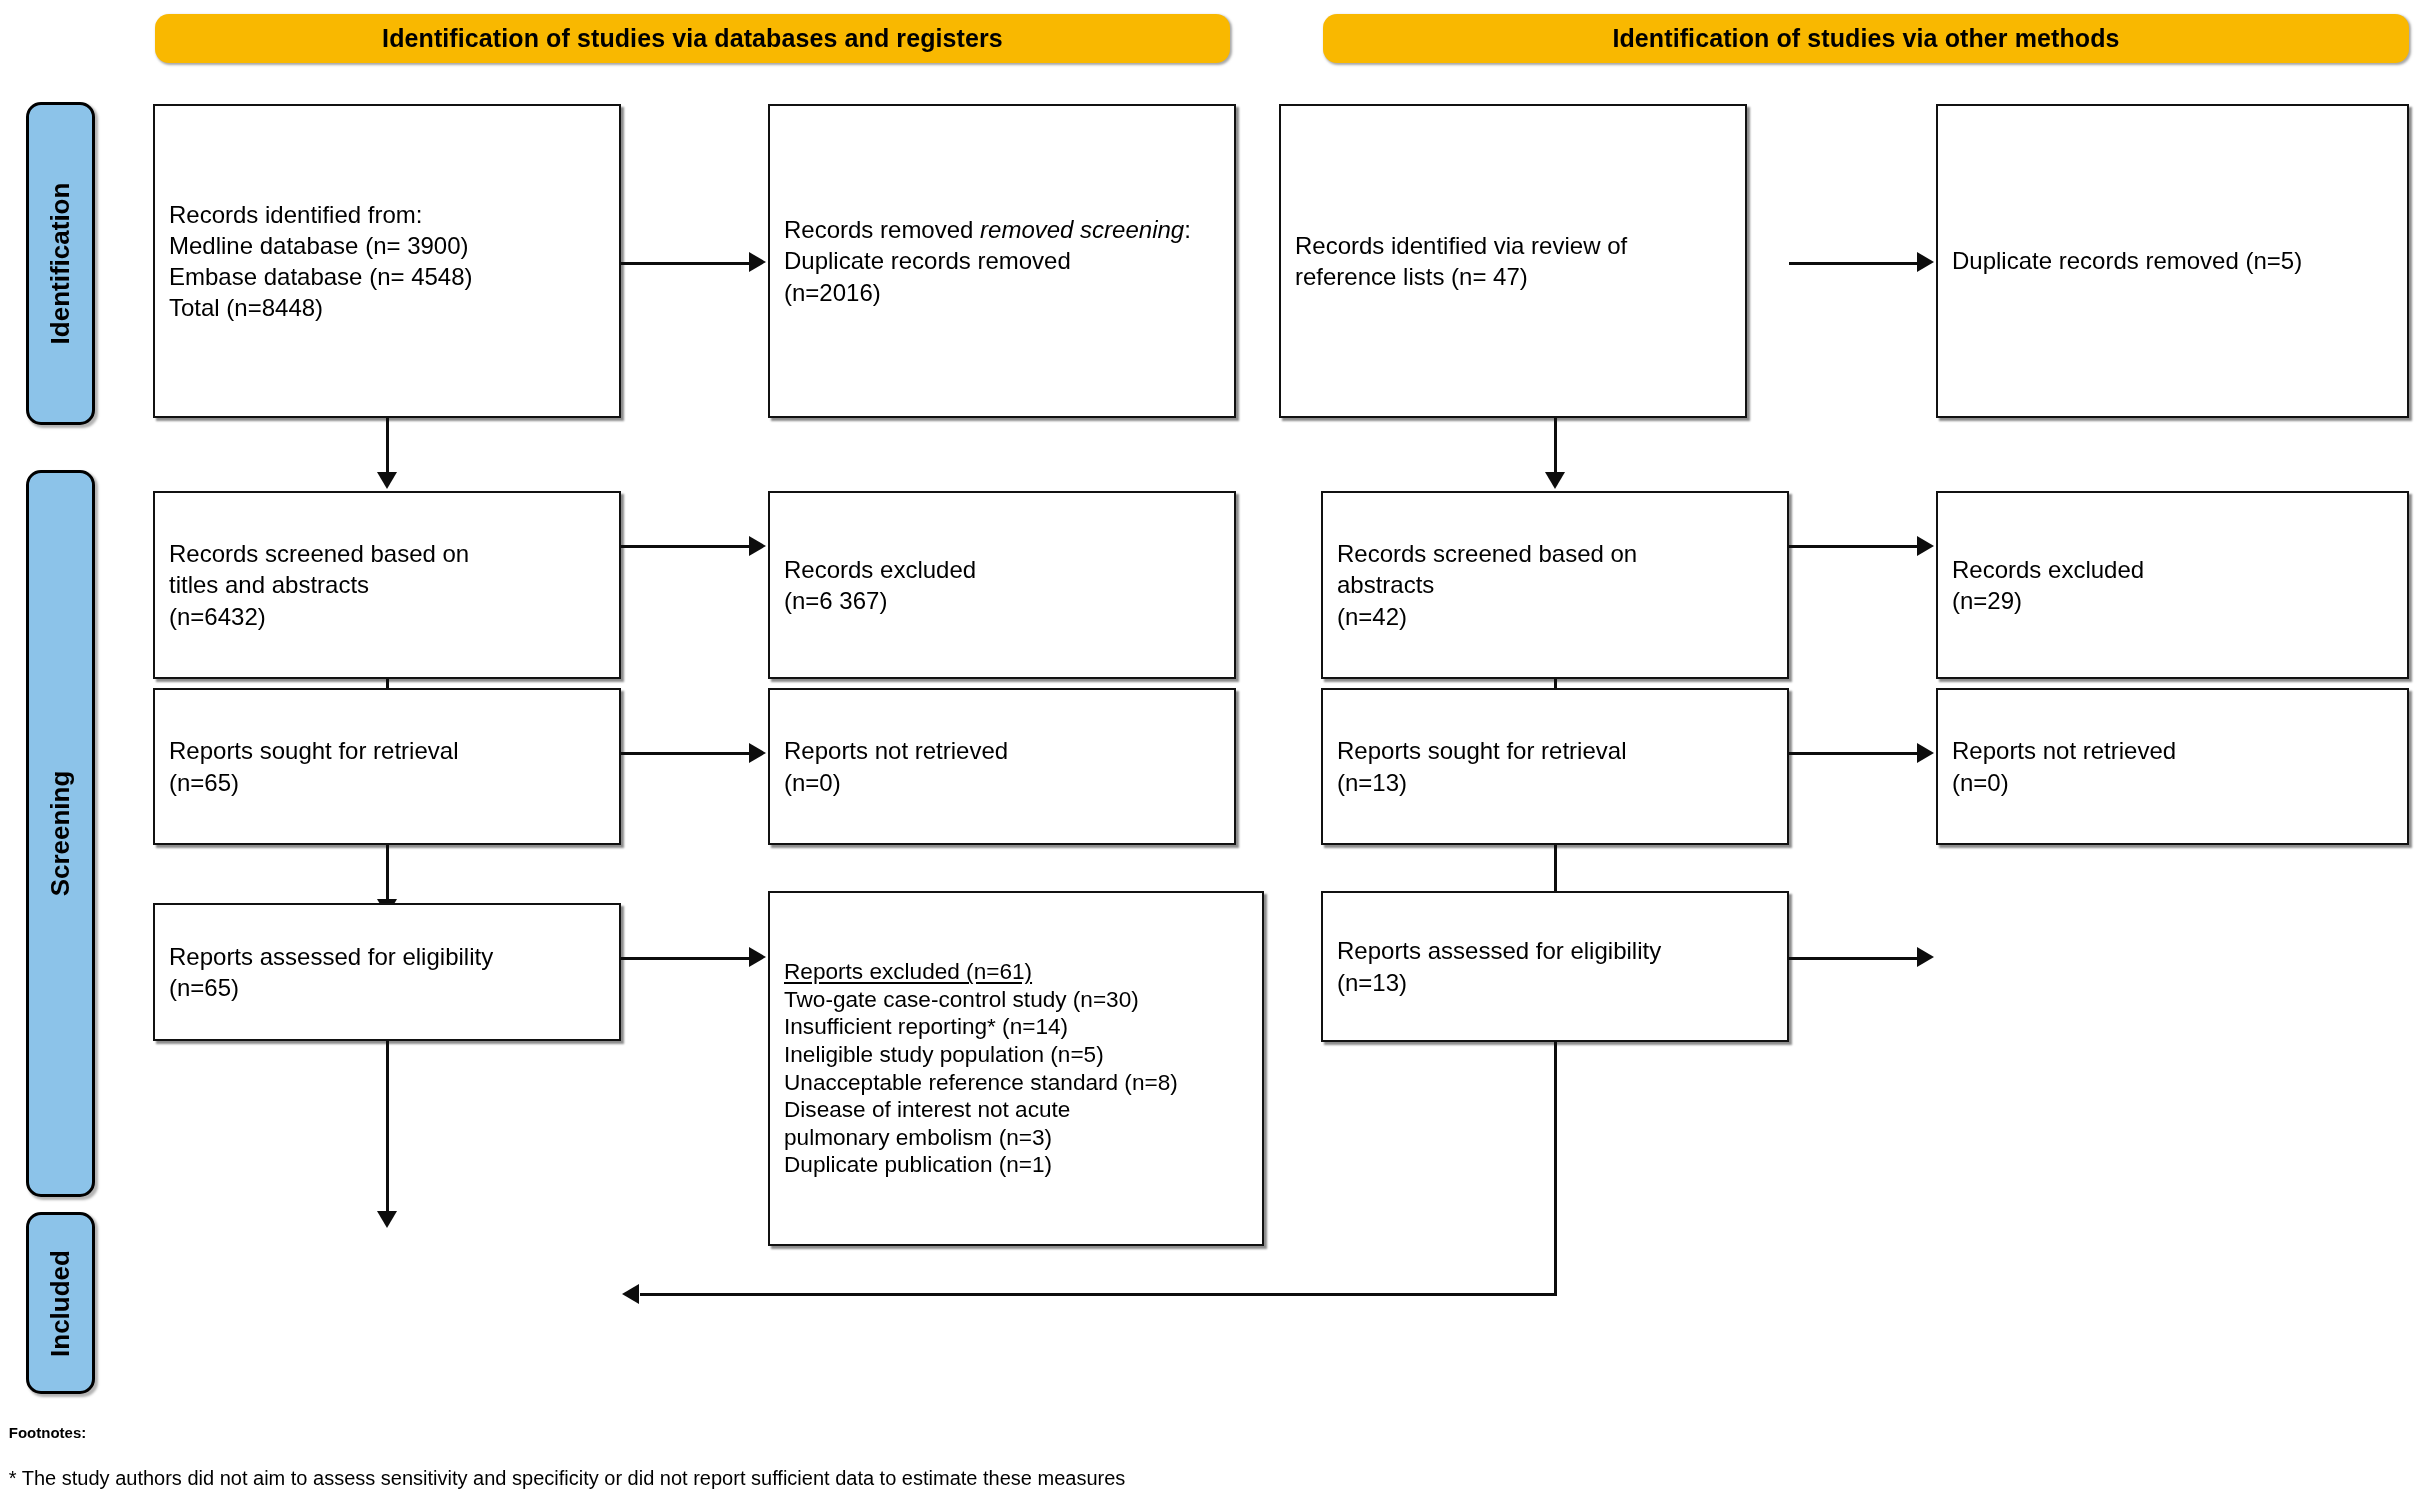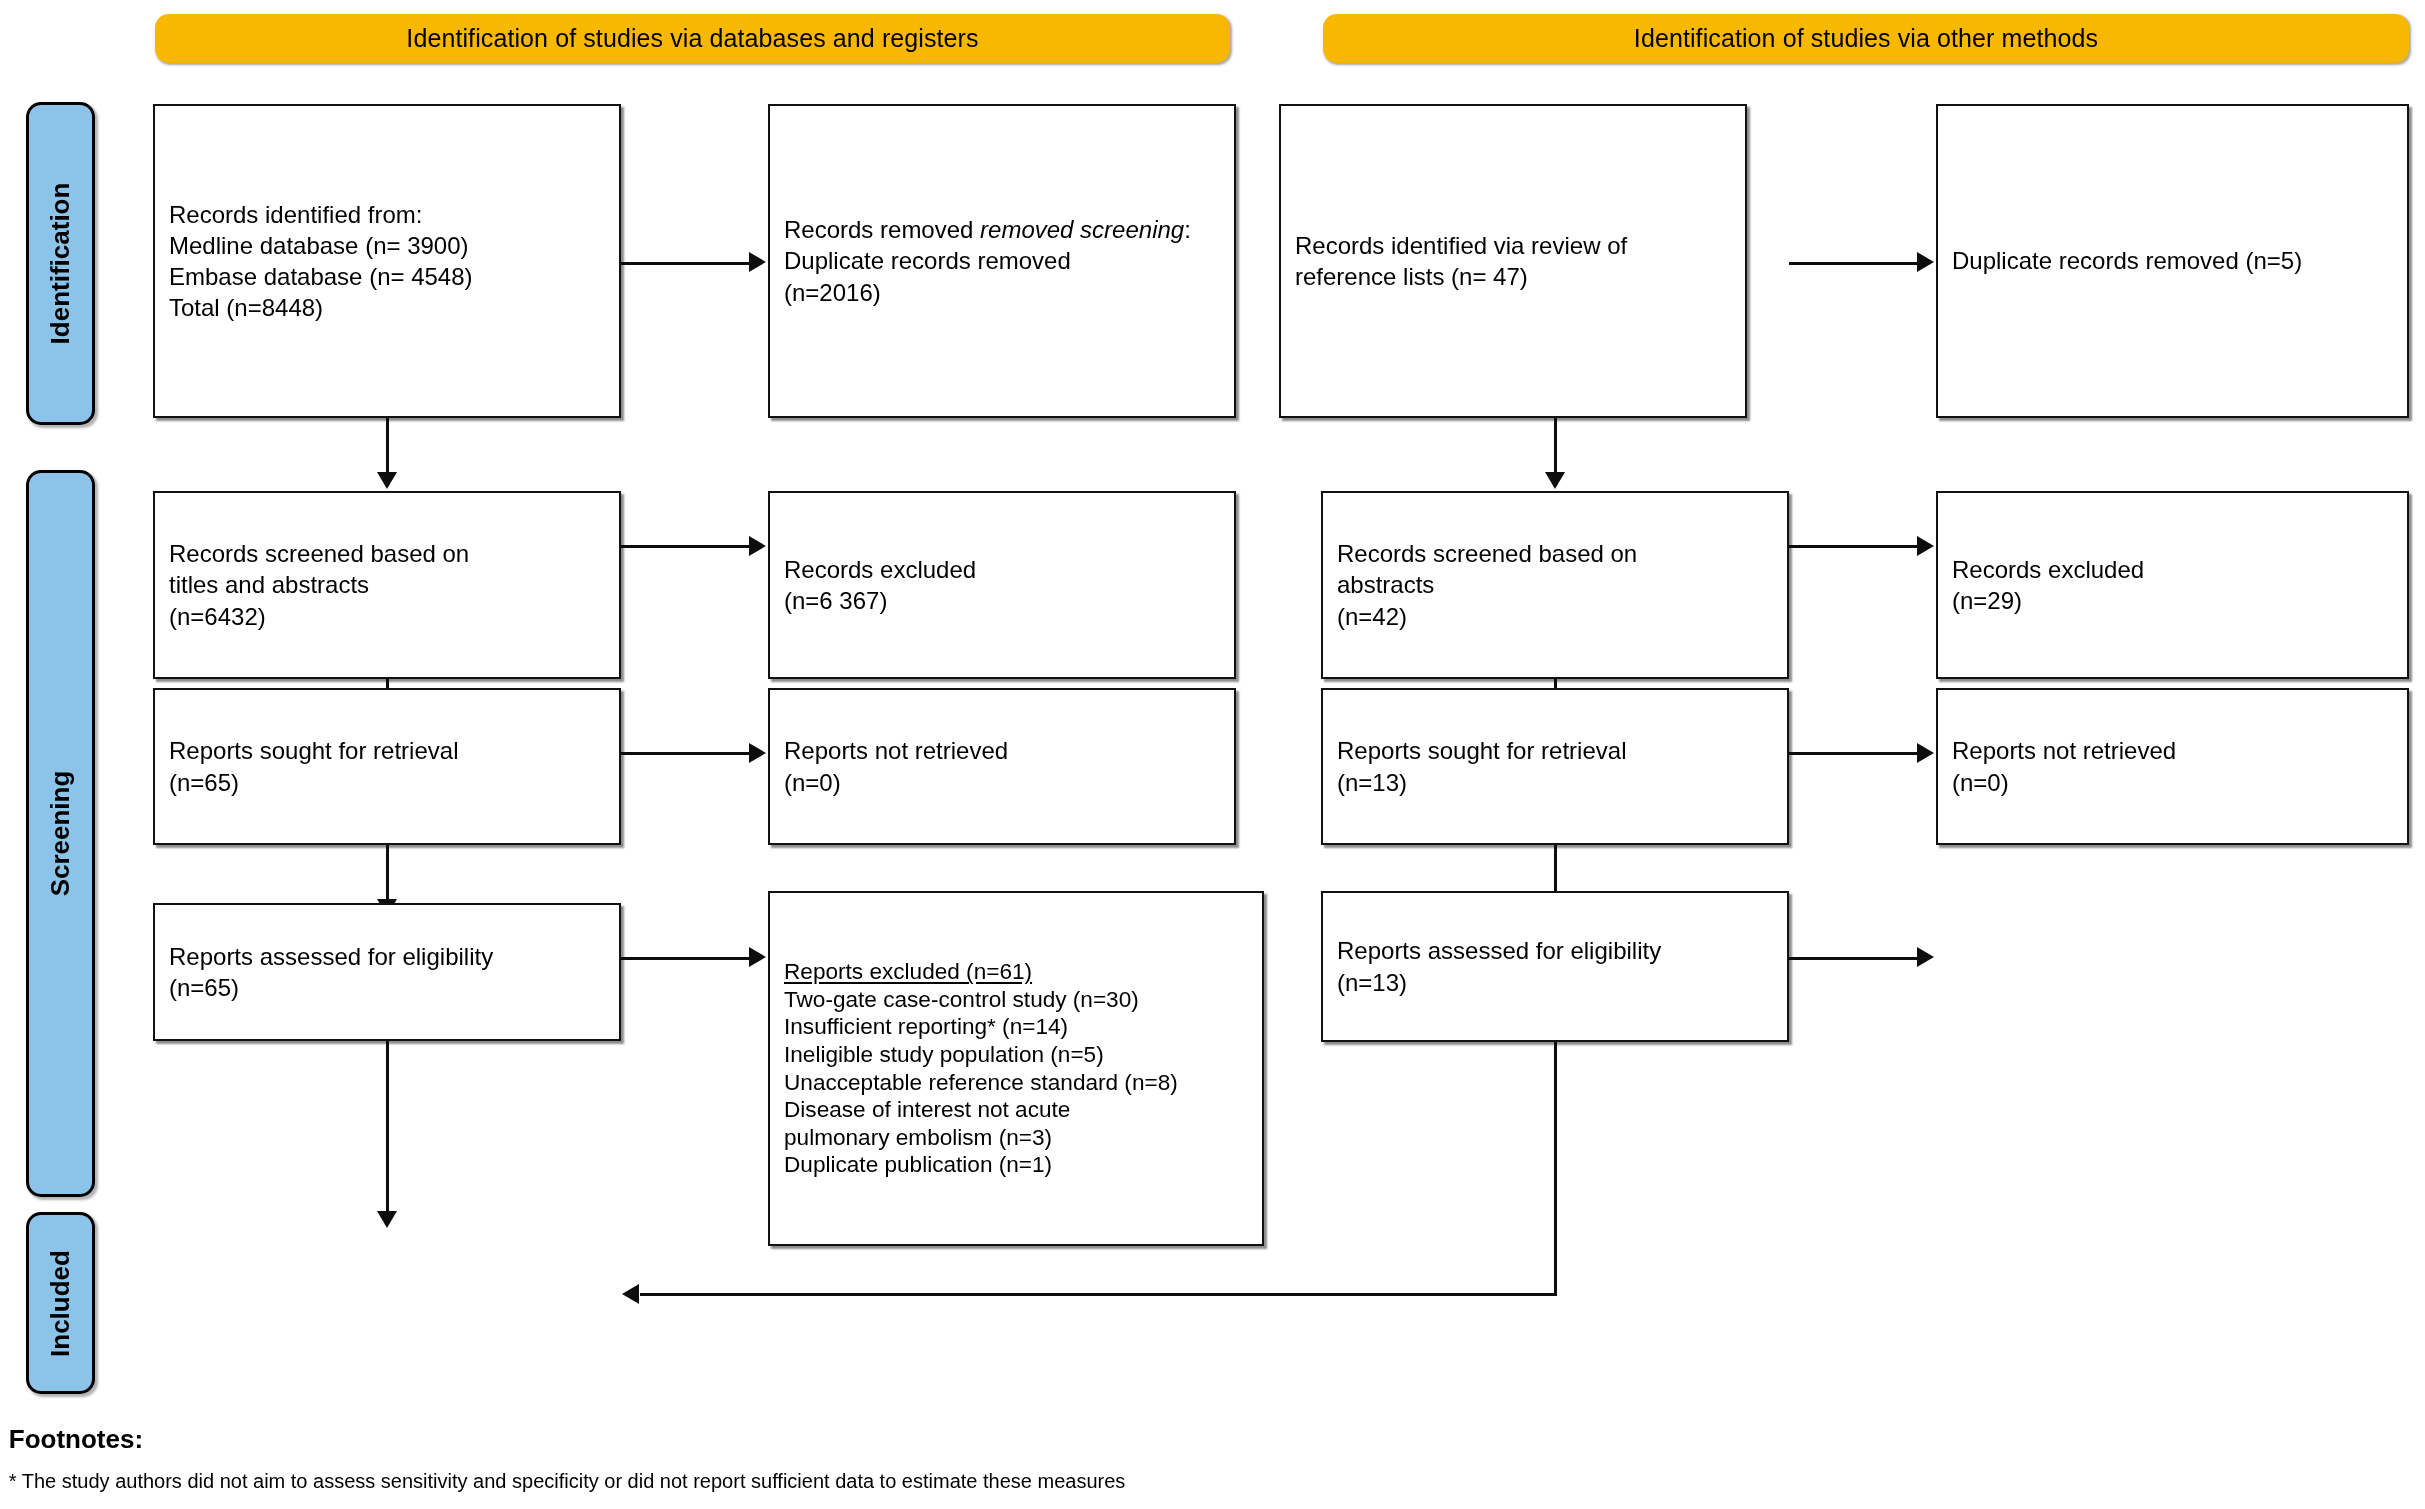--- a/index.html
+++ b/index.html
@@ -21,21 +21,21 @@
 
   
   .banner {
     position: absolute;
     background: #F9B800;
     border-radius: 14px;
     box-shadow: 1.9px 1.9px 2.5px rgba(0,0,0,0.35);
     display: flex;
     align-items: center;
     justify-content: center;
-    font-weight: normal;
+    font-weight: bold;
     font-size: 25px;
     letter-spacing: 0.1px;
     color: #000;
     text-align: center;
   }
 
   
   .phase {
     position: absolute;
     background: #8CC3E9;
@@ -109,22 +109,22 @@
 
   
   #footnotes {
     position: absolute;
     left: 8.8px;
     top: 1424px;
     width: 2010px;
   }
   #footnotes .fn-title {
     font-weight: bold;
-    font-size: 26px;
-    margin-bottom: 15px;
+    font-size: 15px;
+    margin-bottom: 26px;
   }
   #footnotes .fn-line {
     font-size: 20px;
   }
 </style>
 </head>
 <body>
 
 <div id="stage">
 

